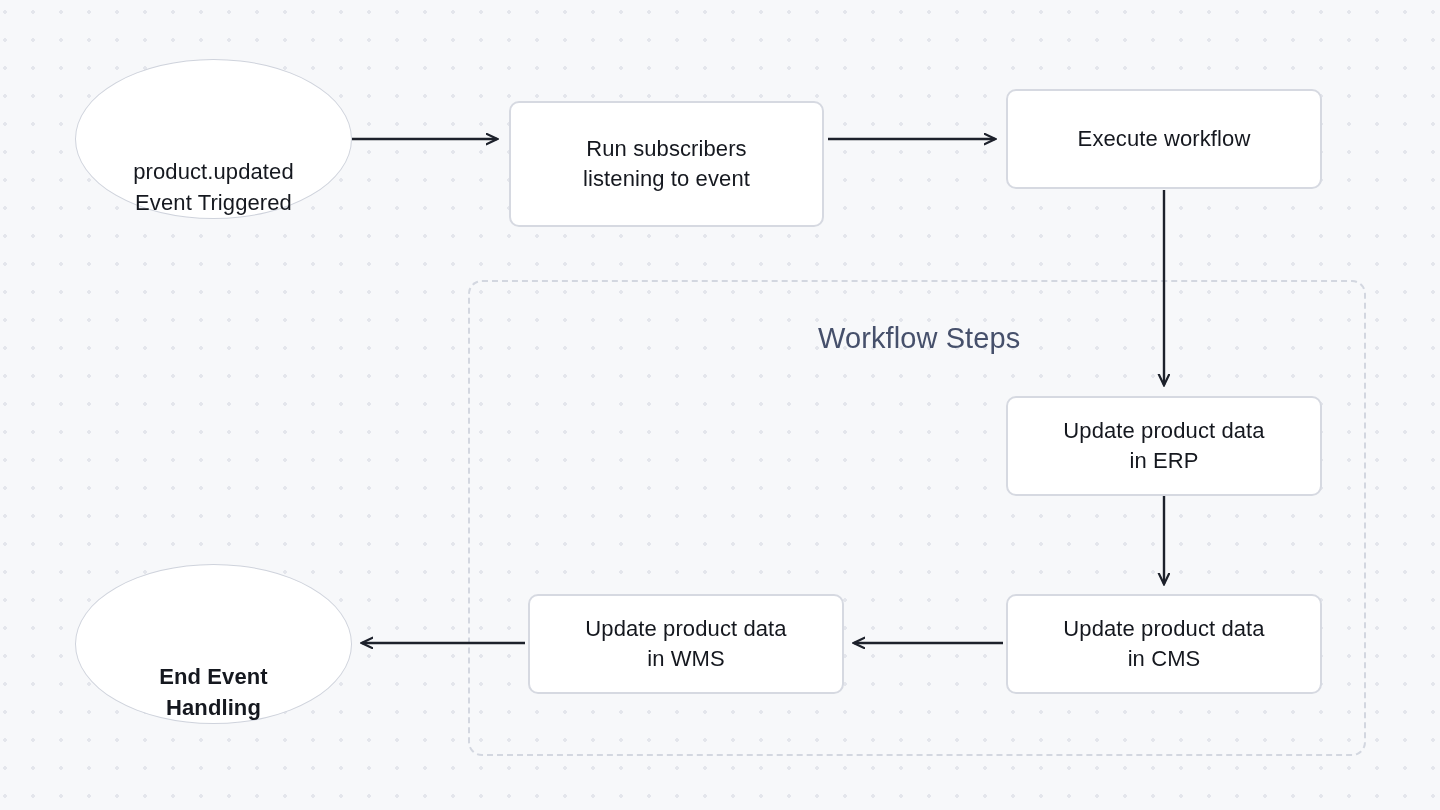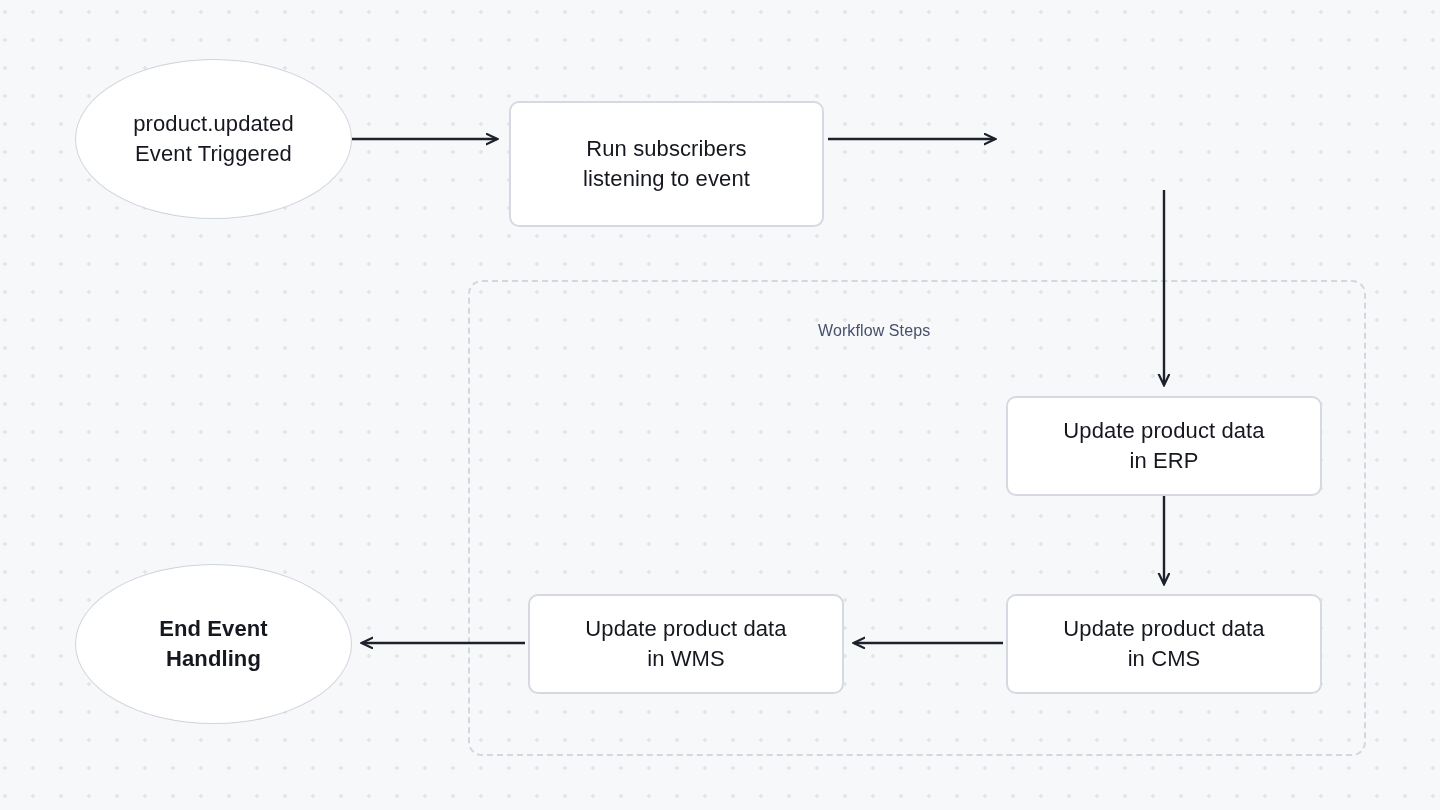--- a/index.html
+++ b/index.html
@@ -34,21 +34,21 @@
   
   .group-box {
     position: absolute;
     border: 2px dashed #d3d7e0;
     border-radius: 14px;
     box-sizing: border-box;
     background: transparent;
   }
   .group-label {
     position: absolute;
-    font-size: 16px;
+    font-size: 29px;
     color: #46506b;
     white-space: nowrap;
     letter-spacing: 0.1px;
   }
 
   
   .node {
     position: absolute;
     box-sizing: border-box;
     display: flex;
@@ -61,20 +61,21 @@
     line-height: 1.38;
     letter-spacing: 0.1px;
   }
   .node.rect {
     border: 2px solid #d6d9e1;
     border-radius: 10px;
   }
   .node.ellipse {
     border: 1.6px solid #cfd3dc;
     border-radius: 50%;
+    align-items: flex-end;
   }
   .node-label {
     display: block;
     padding: 0 10px;
     white-space: pre-line;
   }
 </style>
 </head>
 <body>
 
@@ -124,20 +125,23 @@
   <div class="node ellipse" style="left:75px; top:59px; width:277px; height:160px;">
     <span class="node-label">product.updated
 Event Triggered</span>
   </div>
 
   <div class="node rect" style="left:509px; top:89px; width:315px; height:126px;margin-top:12px;">
     <span class="node-label">Run subscribers
 listening to event</span>
   </div>
 
+  <div class="node rect" style="left:1006px; top:89px; width:316px; height:100px;">
+    <span class="node-label">Execute workflow</span>
+  </div>
 
   <div class="node rect" style="left:1006px; top:396px; width:316px; height:100px;">
     <span class="node-label">Update product data
 in ERP</span>
   </div>
 
   <div class="node rect" style="left:1006px; top:594px; width:316px; height:100px;">
     <span class="node-label">Update product data
 in CMS</span>
   </div>

